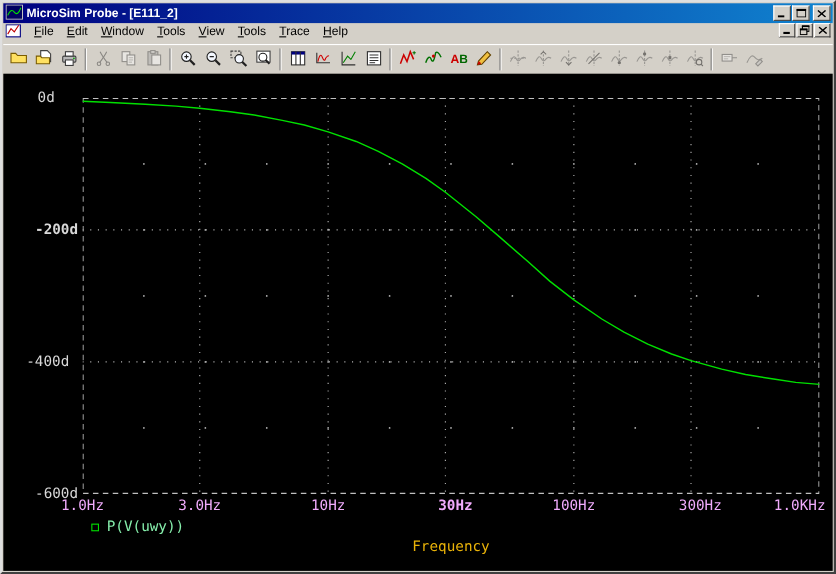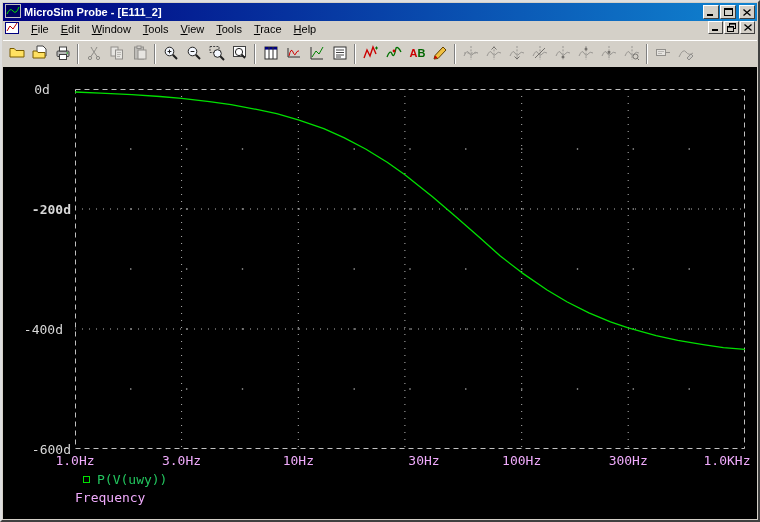--- a/index.html
+++ b/index.html
@@ -59,25 +59,25 @@
   .ylab {
     position:absolute; width:58px; text-align:right; color:#d8d8d8;
     font:13px "DejaVu Sans Mono", monospace;
   }
   .xlab {
     position:absolute; width:56px; text-align:center; color:#f0abfc;
     font:13px "DejaVu Sans Mono", monospace;
   }
   .legend {
     position:absolute; display:flex; align-items:center; gap:7px;
-    color:#22c55e; font:13px "DejaVu Sans Mono", monospace;
+    color:#86efac; font:13px "DejaVu Sans Mono", monospace;
   }
   .legend-marker { width:7px; height:7px; border:1px solid #00e000; display:inline-block; }
   .axis-title {
-    position:absolute; text-align:left; color:#f0abfc;
+    position:absolute; text-align:center; color:#eab308;
     font:13px "DejaVu Sans Mono", monospace;
   }
 </style>
 </head>
 <body>
 
 <div class="window">
 
   <div class="titlebar">
     <span class="app-icon">
@@ -413,19 +413,19 @@
       <span>P(V(uwy))</span>
     </div>
     <div class="axis-title" id="axisTitle" style="left: 72px; width: 670px; top: 423px;">Frequency</div>
   <div class="ylab" style="left: 10px; top: 15px; text-align: center;">0d</div>
       <div class="ylab" style="left: 10px; top: 135px; font-weight: bold;">-200d</div>
       <div class="ylab" style="left: 2px; top: 255px;">-400d</div>
       <div class="ylab" style="left: 10px; top: 375px;">-600d</div>
       <div class="xlab" style="left: 44px; top: 386px;">1.0Hz</div>
       <div class="xlab" style="left: 150.557px; top: 386px;">3.0Hz</div>
       <div class="xlab" style="left: 267.333px; top: 386px;">10Hz</div>
-      <div class="xlab" style="left: 393px; top: 386px;">30Hz</div>
+      <div class="xlab" style="left: 383px; top: 386px; font-weight: bold;">30Hz</div>
       <div class="xlab" style="left: 490.667px; top: 386px;">100Hz</div>
-      <div class="xlab" style="left: 597.224px; top: 386px;">300Hz</div>
+      <div class="xlab" style="left: 597.224px; top: 386px; text-align: right;">300Hz</div>
       <div class="xlab" style="left: 696px; top: 386px;">1.0KHz</div>
     </div>
 
 </div>
 
 </body></html>

